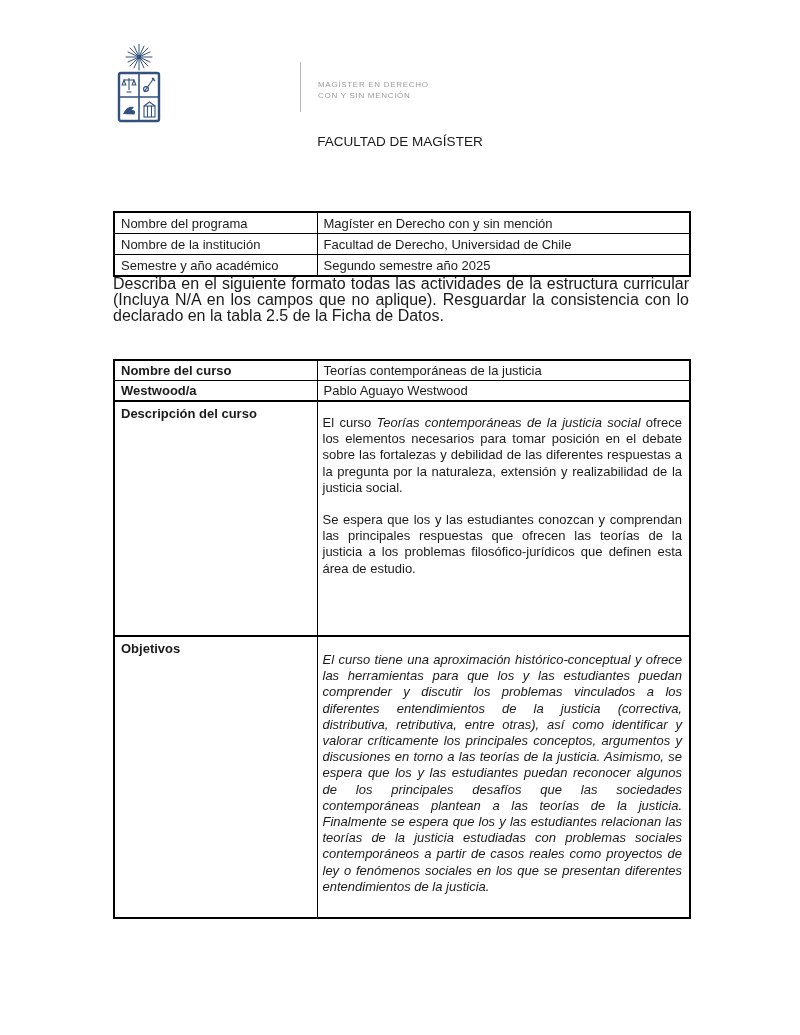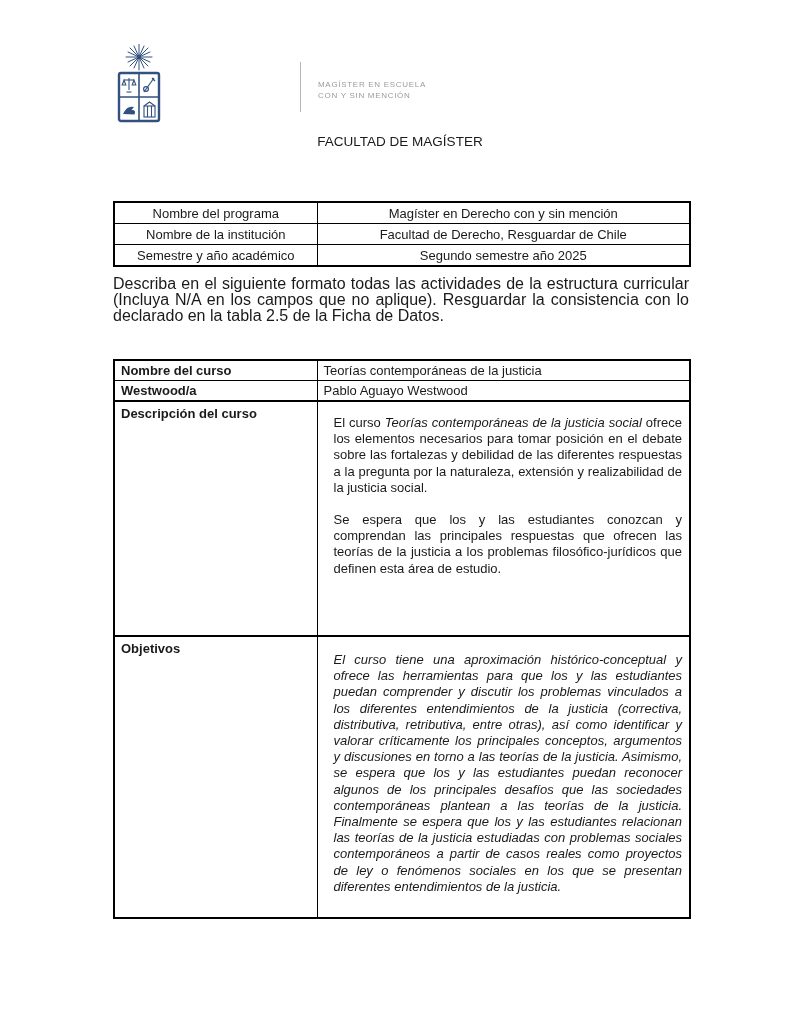--- a/index.html
+++ b/index.html
@@ -20,37 +20,37 @@
   .wm-bar{width:98px;height:4px;background:#2e7d41;margin-top:3px;}
   .hdr-divider{position:absolute;left:300px;top:62px;width:1px;height:50px;background:#b7b7b7;}
   .program-tag{position:absolute;left:318px;top:80px;font-size:8px;line-height:10.5px;color:#9b9b9b;letter-spacing:.7px;}
   
   .title-block{position:absolute;left:0;top:131px;width:100%;text-align:center;}
   .title-1{font-size:13.5px;font-weight:bold;}
   .title-2{font-size:13.5px;margin-top:3px;}
   
   table{border-collapse:collapse;table-layout:fixed;}
   .doc-table{position:absolute;left:113px;width:576px;border:2px solid #000;}
-  .t-program{top:201px;text-align:center;}
+  .t-program{top:211px;}
   .t-course{top:359px;border-radius:12px;}
   .doc-table td{
     border:1px solid #000;
     font-size:13px;
     padding:1px 6px;
     vertical-align:middle;
     overflow:hidden;
   }
   .t-program td{height:18px;}
   .t-course .r-small td{height:17px;}
   .t-course td.lbl{font-weight:bold;}
   .row-thick-top td{border-top:2px solid #000;}
   td.top-cell{vertical-align:top;padding-top:4px;}
   td.rich{
     vertical-align:top;
-    padding:13px 7px 0 16px;
+    padding:13px 7px 0 5px;
     text-align:justify;
     line-height:16.2px;
     font-size:13px;
   }
   td.rich p{margin:0 0 16px 0;}
   .it{font-style:italic;}
   
   .instructions{
     position:absolute;left:113px;top:276px;width:576px;
     font-size:16px;line-height:16.2px;text-align:justify;
@@ -102,41 +102,41 @@
       <line x1="31.5" y1="62" x2="31.5" y2="73"></line>
       <line x1="35.5" y1="62" x2="35.5" y2="73"></line>
       <path d="M28 62 l5.5 -4 l5.5 4"></path>
     </g>
   </svg>
 
 
   <div class="hdr-divider"></div>
 
   <div class="program-tag">
-    <div>MAGÍSTER EN ESCUELA</div>
+    <div>MAGÍSTER EN DERECHO</div>
     <div>CON Y SIN MENCIÓN</div>
   </div>
 
   <div class="title-block">
     <div class="title-2">FACULTAD DE MAGÍSTER</div>
   </div>
 
   <table class="doc-table t-program">
     <colgroup>
         <col style="width:203px">
         <col style="width:373px">
       </colgroup>
     <tbody>
         <tr>
       <td>Nombre del programa</td>
       <td>Magíster en Derecho con y sin mención</td>
     </tr>
     <tr>
       <td>Nombre de la institución</td>
-      <td>Facultad de Derecho, Resguardar de Chile</td>
+      <td>Facultad de Derecho, Universidad de Chile</td>
     </tr>
     <tr>
       <td>Semestre y año académico</td>
       <td>Segundo semestre año 2025</td>
     </tr>
   </tbody>
     </table>
 
   <div class="instructions">Describa en el siguiente formato todas las actividades de la estructura curricular (Incluya N/A en los campos que no aplique). Resguardar la consistencia con lo declarado en la tabla 2.5 de la Ficha de Datos.</div>
 

